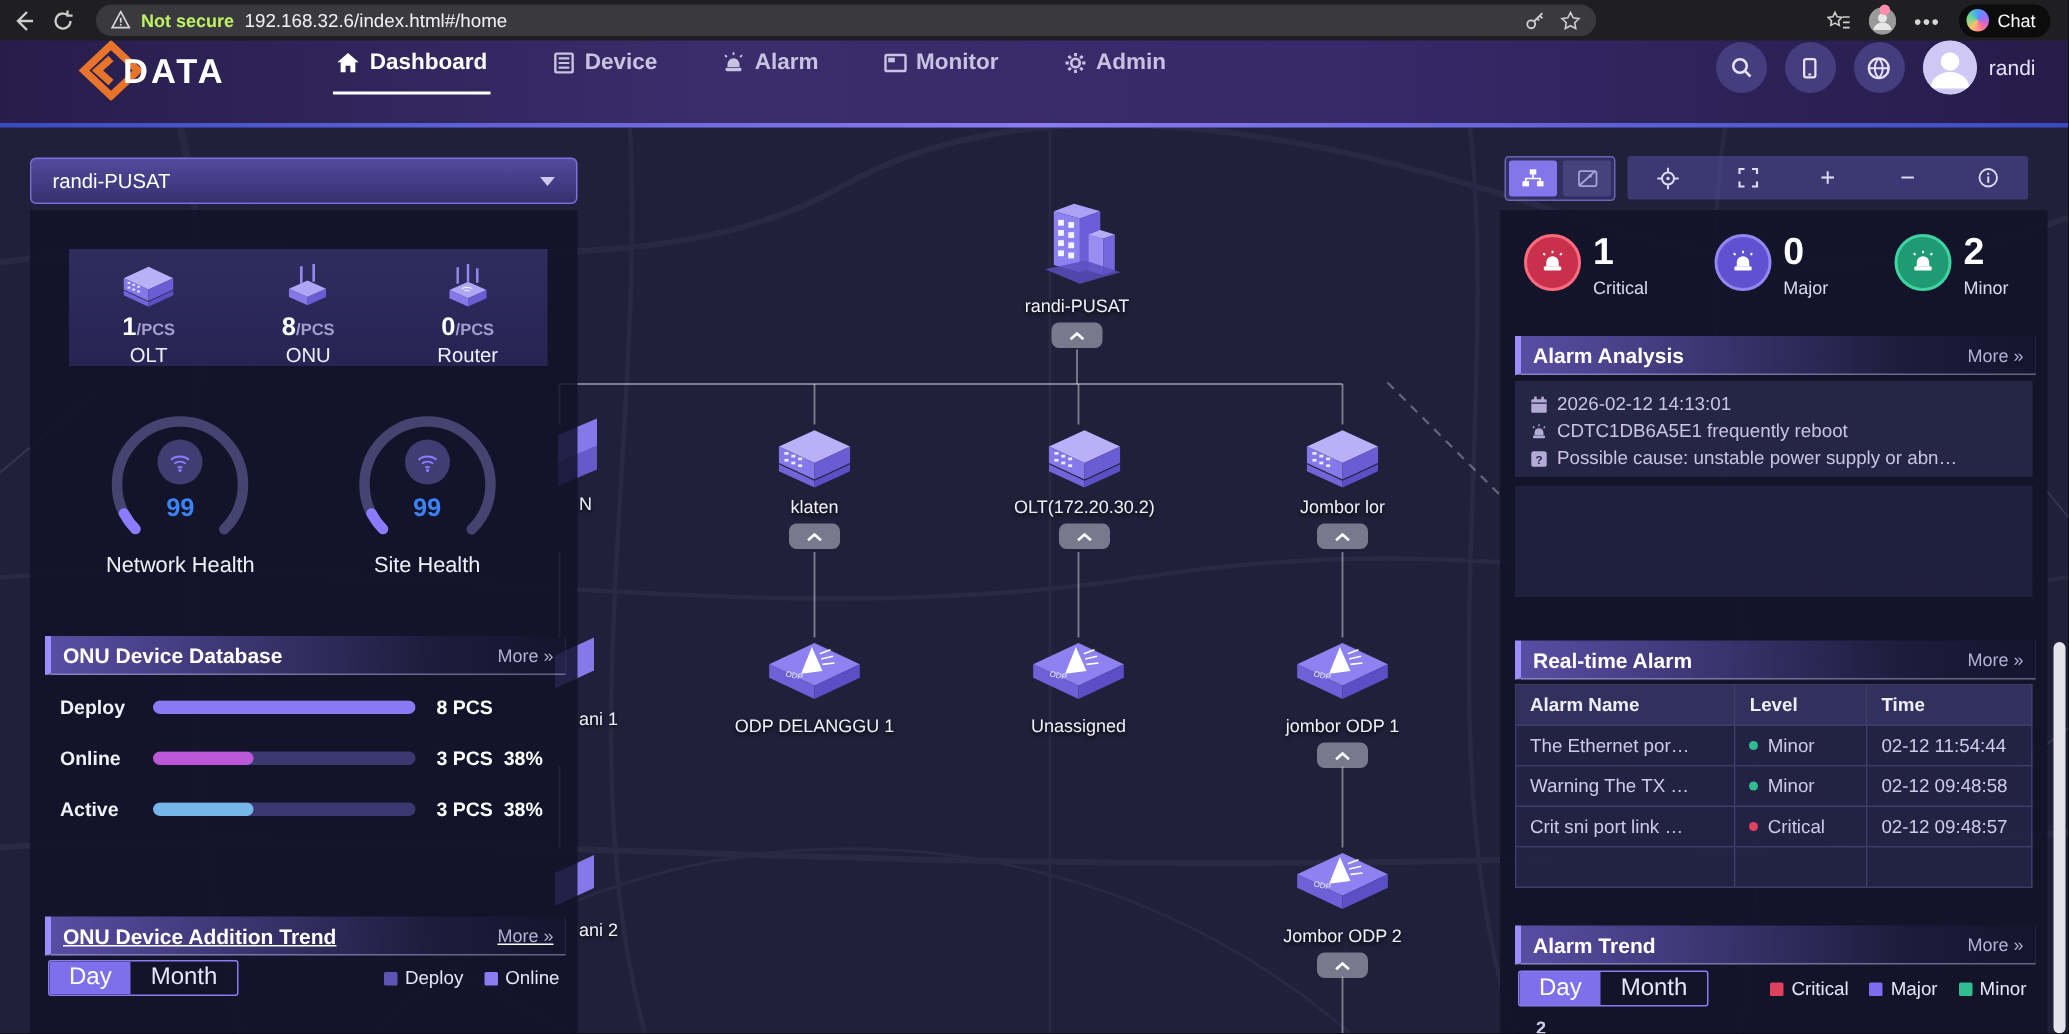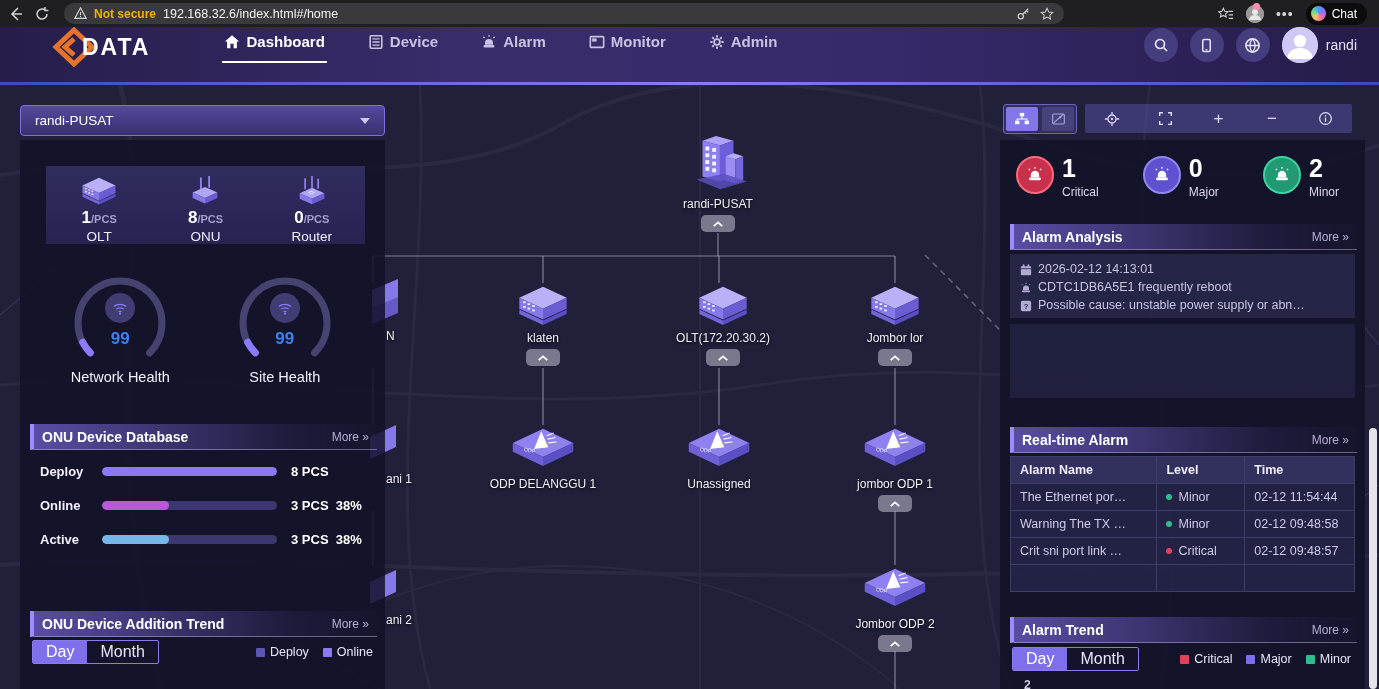--- a/index.html
+++ b/index.html
@@ -11,21 +11,21 @@
   
   .browser-bar {
     position:absolute; left:0; top:0; width:100%; height:27px;
     background:#1f1f22; display:flex; align-items:center; padding:0 8px; gap:10px; z-index:40;
   }
   .b-ic { width:16px; height:16px; color:#cfcfcf; flex:none; cursor:pointer; }
   .url-pill {
     flex:1; max-width:1000px; height:21px; background:#3a3a3e; border-radius:11px;
     display:flex; align-items:center; padding:0 10px; gap:7px; margin-left:4px;
   }
-  .url-sec { color:#eab308; font-size:12px; font-weight:bold; }
+  .url-sec { color:#bef264; font-size:12px; font-weight:bold; }
   .url-text { color:#f2f2f2; font-size:12.5px; flex:1; }
   .pill-right { display:flex; gap:10px; align-items:center; }
   .chrome-right { display:flex; align-items:center; gap:12px; margin-left:auto; padding-right:4px; }
   .chrome-avatar { position:relative; width:18px; height:18px; border-radius:50%; background:#9a9a9a; overflow:visible; }
   .chrome-avatar svg { position:absolute; inset:0; }
   .chrome-avatar .dot { position:absolute; right:-2px; top:-2px; width:7px; height:7px; border-radius:50%; background:#ff8fae; }
   .dots { color:#d6d6d6; font-size:14px; letter-spacing:1px; cursor:pointer; }
   .chat-pill { display:flex; align-items:center; gap:6px; background:#0c0c0c; border-radius:12px; height:22px; padding:0 10px 0 5px; cursor:pointer; }
   .copilot { width:15px; height:15px; border-radius:50%;
     background:conic-gradient(#4a9eff,#9b6bff,#ff6b9d,#ffc06b,#6adb8f,#4a9eff); }
@@ -622,21 +622,21 @@
         </div>
         <div class="db-row">
           <span class="db-label">Active</span>
           <div class="db-track">
               <div class="db-fill fill-active" style="width: 38%;"></div>
             </div>
           <span class="db-val">3 PCS  38%</span>
         </div>
       </div>
 
-      <div class="sec-head" style="top:471px;">
+      <div class="sec-head" style="top:471px;text-decoration:underline;">
         <span class="sec-title">ONU Device Addition Trend</span>
         <span class="more">More »</span>
       </div>
       <div class="trend-row">
         <div class="tabs">
           <span class="tab active">Day</span>
           <span class="tab">Month</span>
         </div>
         <div class="legend">
           <span class="leg-item">

